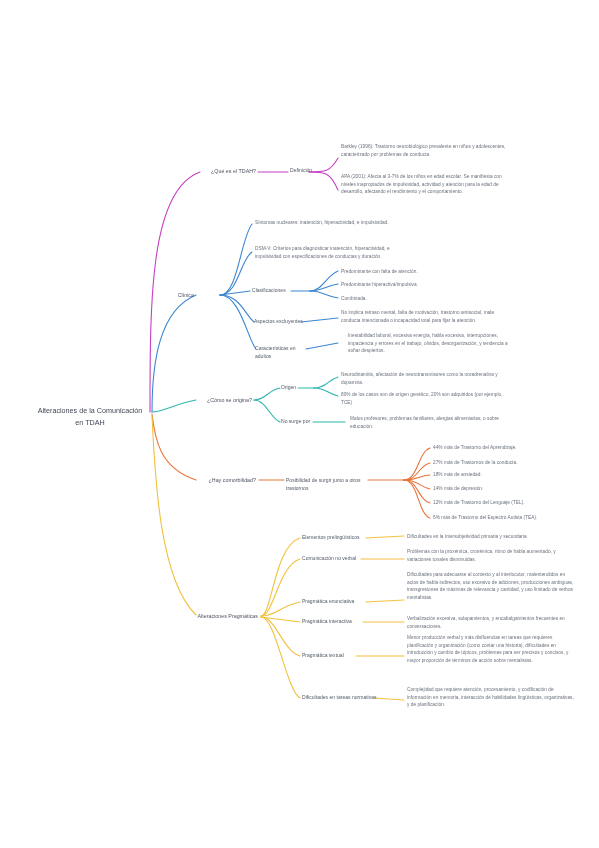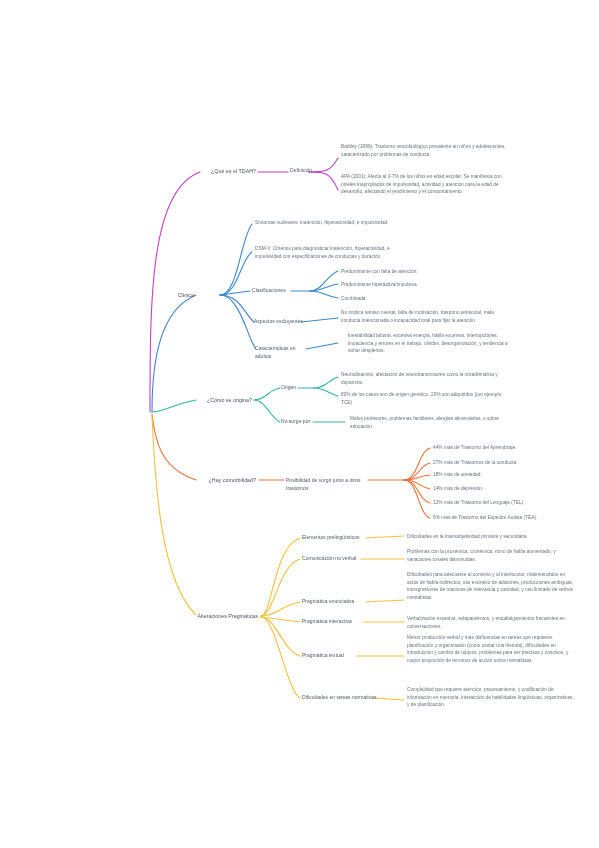--- a/index.html
+++ b/index.html
@@ -76,20 +76,24 @@
       <path d="M261 617 C276 617 286 690 300 698" stroke="#f2c03c"></path>
       <path d="M366 538 L404 536" stroke="#f2c03c"></path>
       <path d="M361 559 L404 559" stroke="#f2c03c"></path>
       <path d="M366 602 L404 600" stroke="#f2c03c"></path>
       <path d="M363 622 L404 622" stroke="#f2c03c"></path>
       <path d="M356 656 L404 656" stroke="#f2c03c"></path>
       <path d="M374 698 L404 700" stroke="#f2c03c"></path>
     </g>
   </svg>
 
+  <div class="root" style="left:30px;top:405px;width:120px;">
+    <div>Alteraciones de la Comunicación</div>
+    <div>en TDAH</div>
+  </div>
 
   <div class="node r lvl1" style="left:120px;top:167px;width:136px;">¿Qué es el TDAH?</div>
 
   <div class="node l lvl2" style="left:290px;top:167px;width:60px;">Definición</div>
 
   <div class="node l leaf" style="left:341px;top:143px;width:165px;">Barkley (1996): Trastorno neurobiológico prevalente en niños y adolescentes, caracterizado por problemas de conducta.</div>
 
   <div class="node l leaf" style="left:341px;top:173px;width:172px;">APA (2001): Afecta al 3-7% de los niños en edad escolar. Se manifiesta con niveles inapropiados de impulsividad, actividad y atención para la edad de desarrollo, afectando el rendimiento y el comportamiento.</div>
 
   <div class="node r lvl1" style="left:150px;top:291px;width:44px;">Clínica</div>

